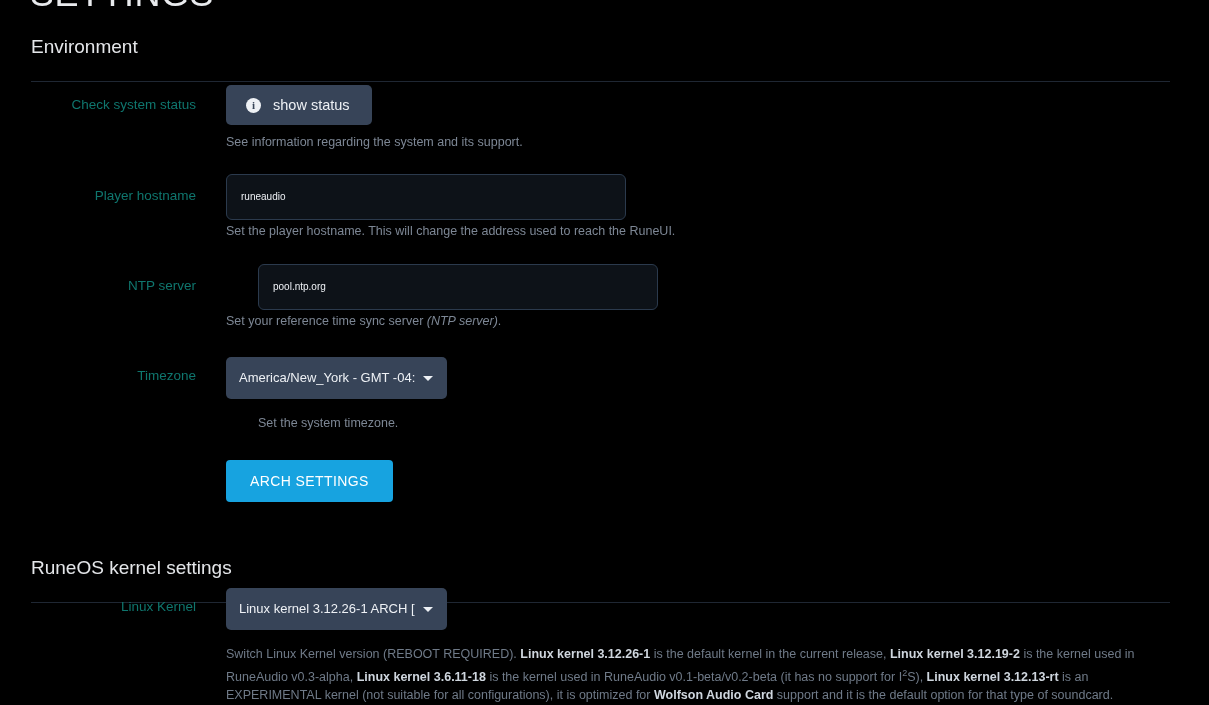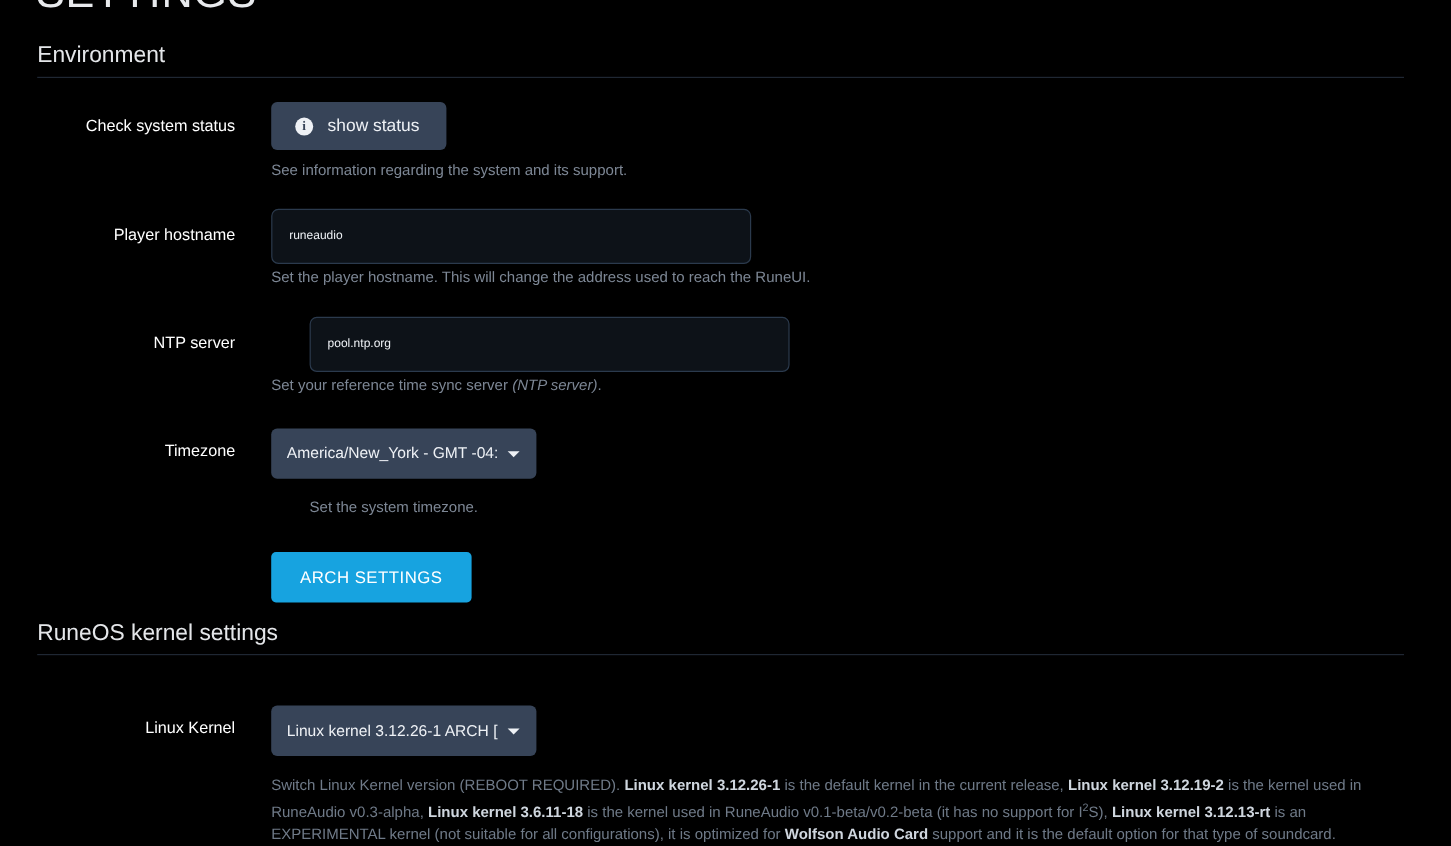--- a/index.html
+++ b/index.html
@@ -37,41 +37,41 @@
   }
 
   
   .section-heading {
     position: absolute;
     left: 31px;
     width: 1139px;
     font-size: 19px;
     font-weight: 400;
     color: #e4e6e9;
-    padding-bottom: 5px;
+    padding-bottom: 22px;
     border-bottom: 1px solid #1f2733;
     box-sizing: border-box;
     line-height: 24px;
   }
   .sec-env { top: 35px; }
-  .sec-kernel { top: 516px; }
+  .sec-kernel { top: 556px; }
 
   
   .row {
     position: absolute;
     left: 0;
     width: 1209px;
   }
   .row-label {
     position: absolute;
     left: 0;
     width: 196px;
     text-align: right;
     font-size: 13.5px;
-    color: #ffffff;
+    color: #0f766e;
     line-height: 20px;
   }
   .row-control {
     position: absolute;
     left: 226px;
   }
 
   .help-text {
     position: absolute;
     left: 226px;

